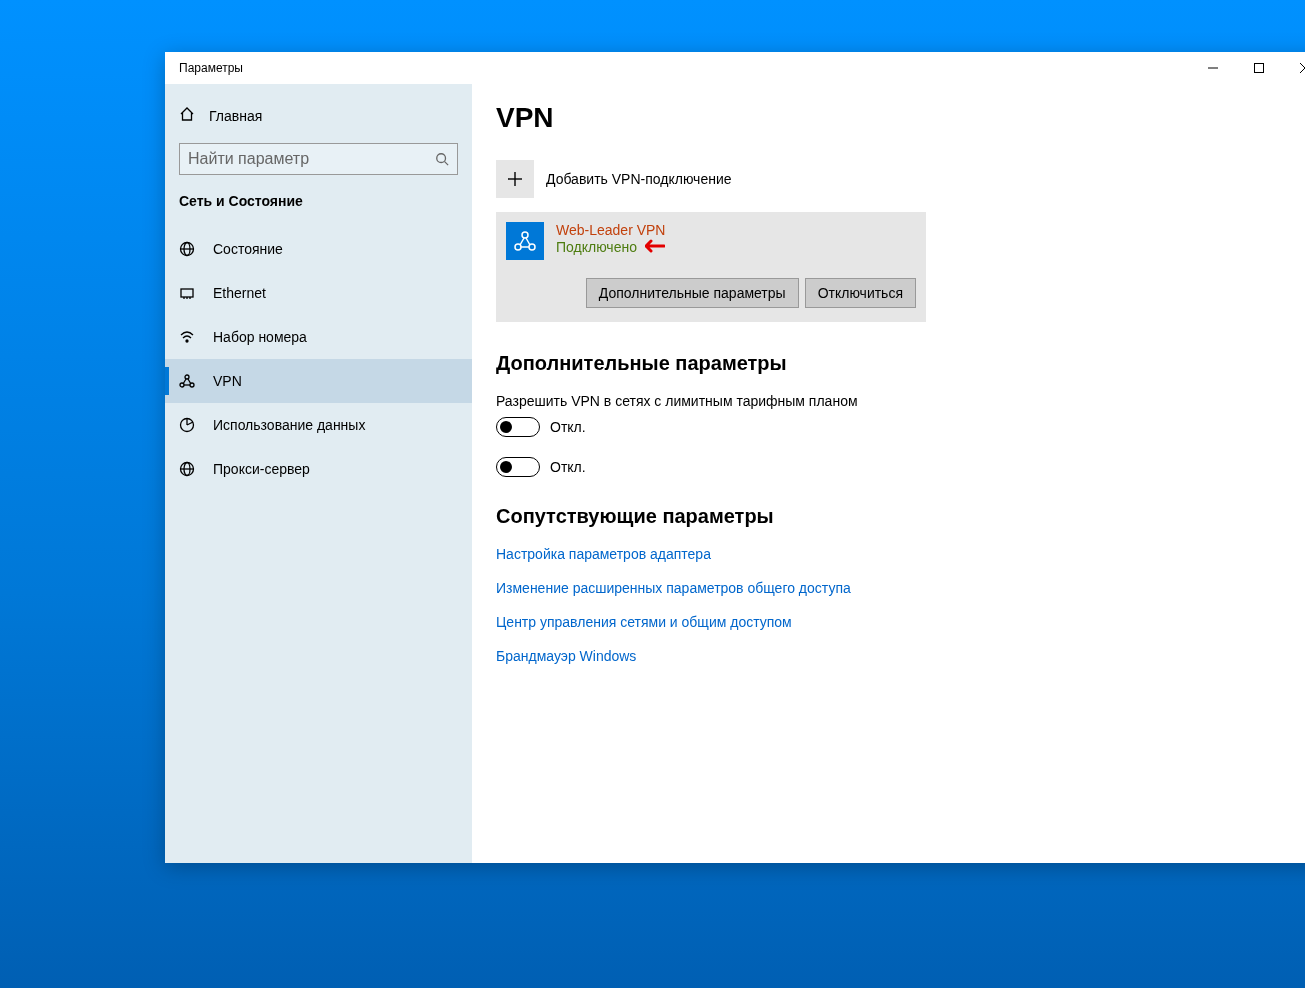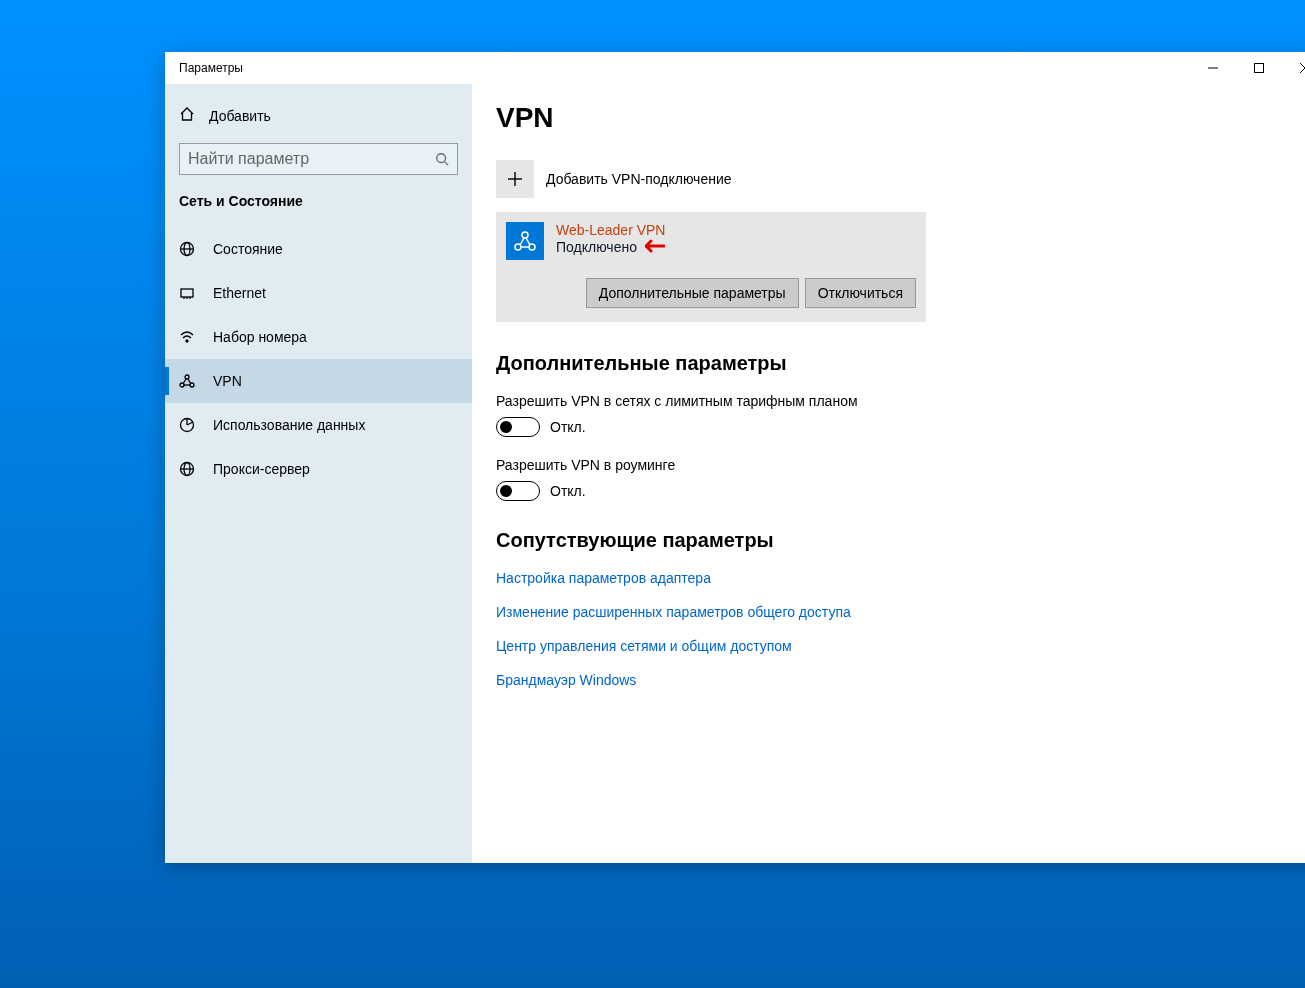--- a/index.html
+++ b/index.html
@@ -59,21 +59,21 @@
   .vpn-item {
     background:#e6e6e6; padding:10px 10px 14px 10px; width:430px; margin-bottom:30px;
   }
   .vpn-head { display:flex; gap:12px; align-items:flex-start; }
   .vpn-icon {
     width:38px; height:38px; background:#0078d7; display:flex; align-items:center; justify-content:center;
   }
   .vpn-icon svg { stroke:#fff; fill:none; stroke-width:1.5; }
   .vpn-texts { display:flex; flex-direction:column; }
   .vpn-name { font-size:14px; color:#c2410c; }
-  .vpn-status { font-size:14px; color:#0f172a; display:flex; align-items:center; gap:4px; }
+  .vpn-status { font-size:14px; color:#4d7c0f; display:flex; align-items:center; gap:4px; }
   .arrow-annot { color:#e30000; font-size:18px; line-height:1; margin-left:4px; }
   .vpn-buttons { display:flex; gap:6px; justify-content:flex-end; margin-top:18px; }
   .btn {
     background:#ccc; border:1px solid #999; font-size:14px; padding:6px 12px;
     cursor:default;
   }
   h2.section { font-size:20px; font-weight:600; margin: 0 0 18px 0; }
   .setting-label { font-size:14px; margin-bottom:8px; }
   .toggle-row { display:flex; align-items:center; gap:10px; margin-bottom:20px; }
   .toggle {
@@ -116,21 +116,21 @@
   </div>
 
   <div class="body">
     <div class="sidebar">
       <div class="home-row">
         <span class="ico">
           <svg viewBox="0 0 16 16">
               <path d="M2 8 L8 2 L14 8 M3.5 7 V14 H12.5 V7"></path>
             </svg>
         </span>
-        <span>Добавить</span>
+        <span>Главная</span>
       </div>
       <div class="search-wrap">
         <div class="search">
           <input type="text" placeholder="Найти параметр" style="">
           <svg viewBox="0 0 16 16">
               <circle cx="7" cy="7" r="5"></circle>
               <line x1="11" y1="11" x2="15" y2="15"></line>
             </svg>
         </div>
       </div>
@@ -255,21 +255,20 @@
       <h2 class="section">Дополнительные параметры</h2>
 
       <div class="setting-label">Разрешить VPN в сетях с лимитным тарифным планом</div>
       <div class="toggle-row">
         <div class="toggle">
             <div class="knob"></div>
           </div>
         <div class="toggle-state">Откл.</div>
       </div>
 
-      <div class="setting-label">Разрешить VPN в роуминге</div>
       <div class="toggle-row">
         <div class="toggle">
             <div class="knob"></div>
           </div>
         <div class="toggle-state">Откл.</div>
       </div>
 
       <h2 class="section" style="margin-top:28px;">Сопутствующие параметры</h2>
       <div class="links">
         <a class="link">Настройка параметров адаптера</a>

